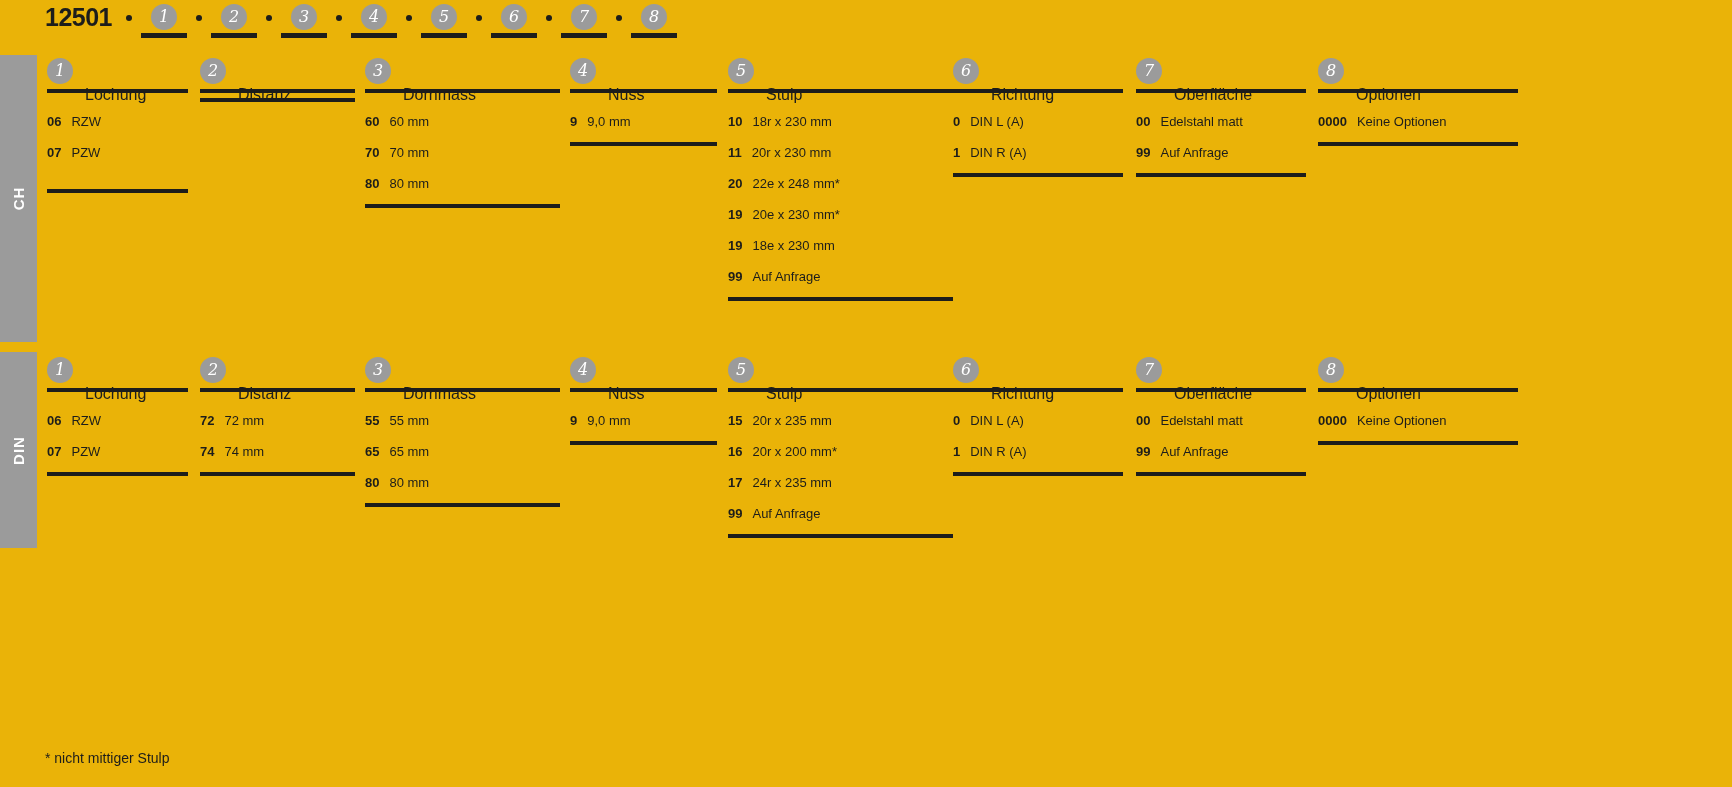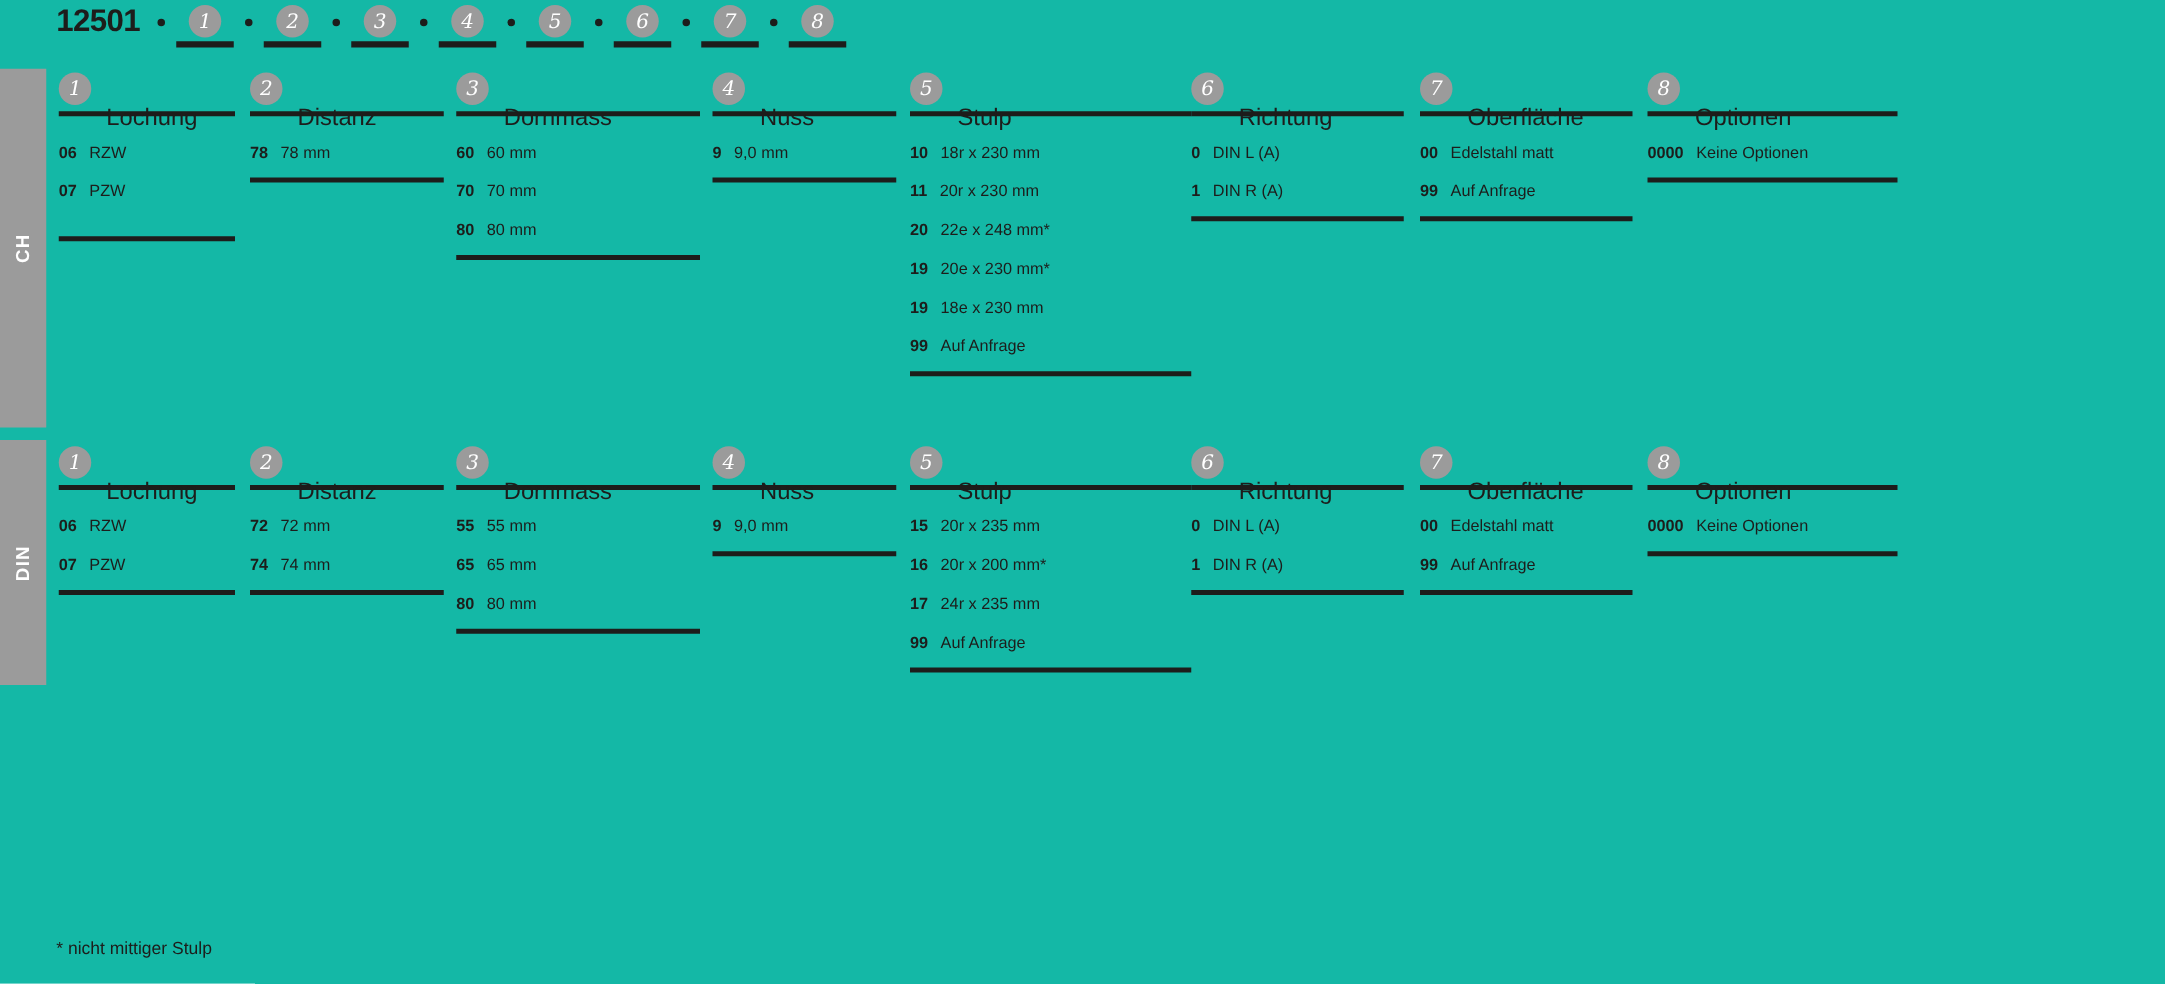--- a/index.html
+++ b/index.html
@@ -1,17 +1,17 @@
 <!DOCTYPE html>
 <html><head>
 <meta charset="utf-8">
 <style>
   html,body{margin:0;padding:0;background:#fff;}
   .page{
-    position:relative;width:1732px;height:787px;background:#14b8a6;
+    position:relative;width:1732px;height:787px;background:#eab308;
     font-family:"Liberation Sans",sans-serif;color:#1d1d1b;overflow:hidden;
   }
 
   
   .order-header{position:absolute;left:45px;top:4px;display:flex;align-items:flex-start;gap:9px;}
   .art-number{font-size:25px;font-weight:bold;line-height:27px;letter-spacing:-0.5px;margin-right:5px;}
   .sep-dot{width:6px;height:6px;border-radius:50%;background:#1d1d1b;margin-top:11px;flex:none;}
   .pos-group{display:flex;flex-direction:column;align-items:center;width:46px;flex:none;}
   .circle{
     width:26px;height:26px;border-radius:50%;background:#9b9b9b;color:#fff;
@@ -20,21 +20,21 @@
   }
   .pos-underline{width:46px;height:5px;background:#1d1d1b;margin-top:3px;}
 
   
   .section{position:absolute;left:0;width:1732px;}
   .tab{position:absolute;left:0;width:37px;background:#9b9b9b;display:flex;align-items:center;justify-content:center;}
   .tab-label{color:#fff;font-weight:bold;font-size:15px;letter-spacing:1px;transform:rotate(-90deg);white-space:nowrap;}
 
   .col{position:absolute;top:0;}
   .col-head{display:flex;align-items:center;gap:12px;height:36px;}
-  .col-title{font-size:19px;line-height:1;margin-top:47px;}
+  .col-title{font-size:16px;line-height:1;margin-top:47px;}
   .rule{height:4px;background:#1d1d1b;}
   .rows{padding-top:13px;}
   .row{display:flex;align-items:center;gap:10px;height:31px;font-size:13px;line-height:1;}
   .code{font-weight:bold;}
   .rule.bottom{margin-top:5px;}
   .col.extra .rule.bottom{margin-top:21px;}
 
   
   .footnote{position:absolute;left:45px;top:750px;font-size:14px;}
 </style>
@@ -110,26 +110,20 @@
             </div>
           </div>
           <div class="rule bottom"></div>
         </div>
         <div class="col" style="left: 200px; width: 155px;">
           <div class="col-head">
             <span class="circle">2</span>
             <span class="col-title">Distanz</span>
           </div>
           <div class="rule top"></div>
-          <div class="rows">
-            <div class="row">
-              <span class="code">78</span>
-              <span class="lbl">78 mm</span>
-            </div>
-          </div>
           <div class="rule bottom"></div>
         </div>
         <div class="col" style="left: 365px; width: 195px;">
           <div class="col-head">
             <span class="circle">3</span>
             <span class="col-title">Dornmass</span>
           </div>
           <div class="rule top"></div>
           <div class="rows">
             <div class="row">

